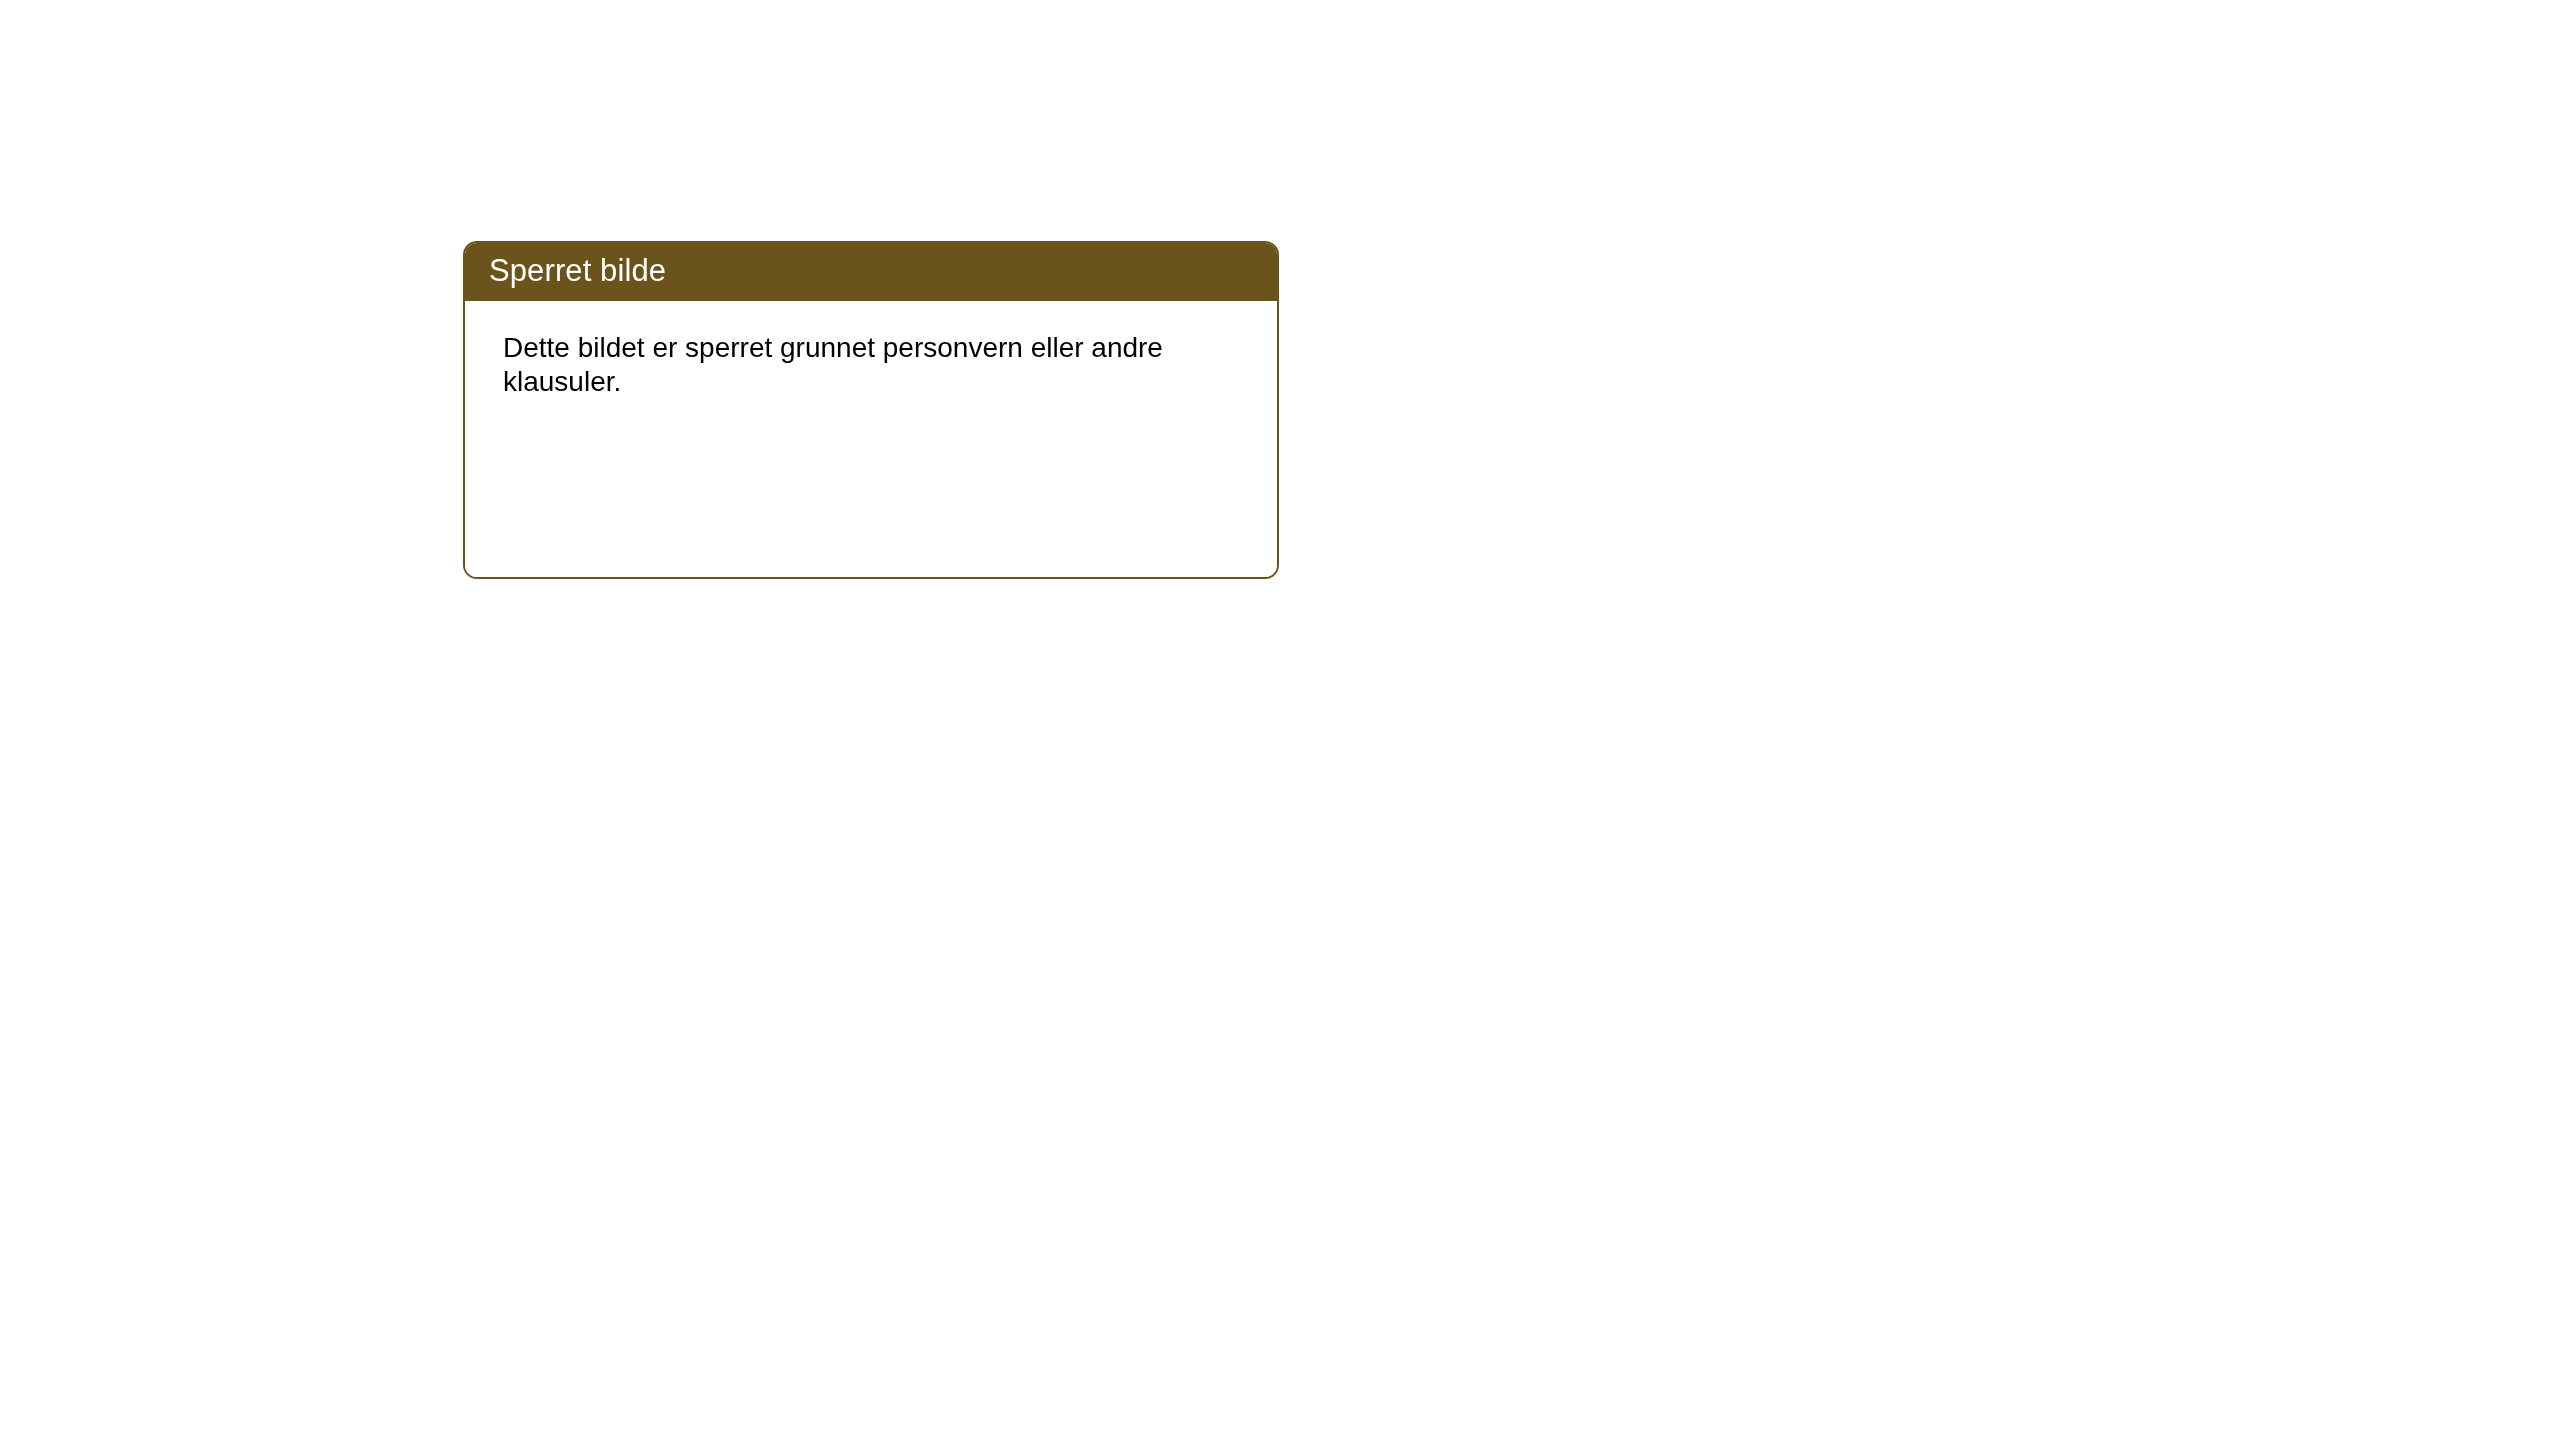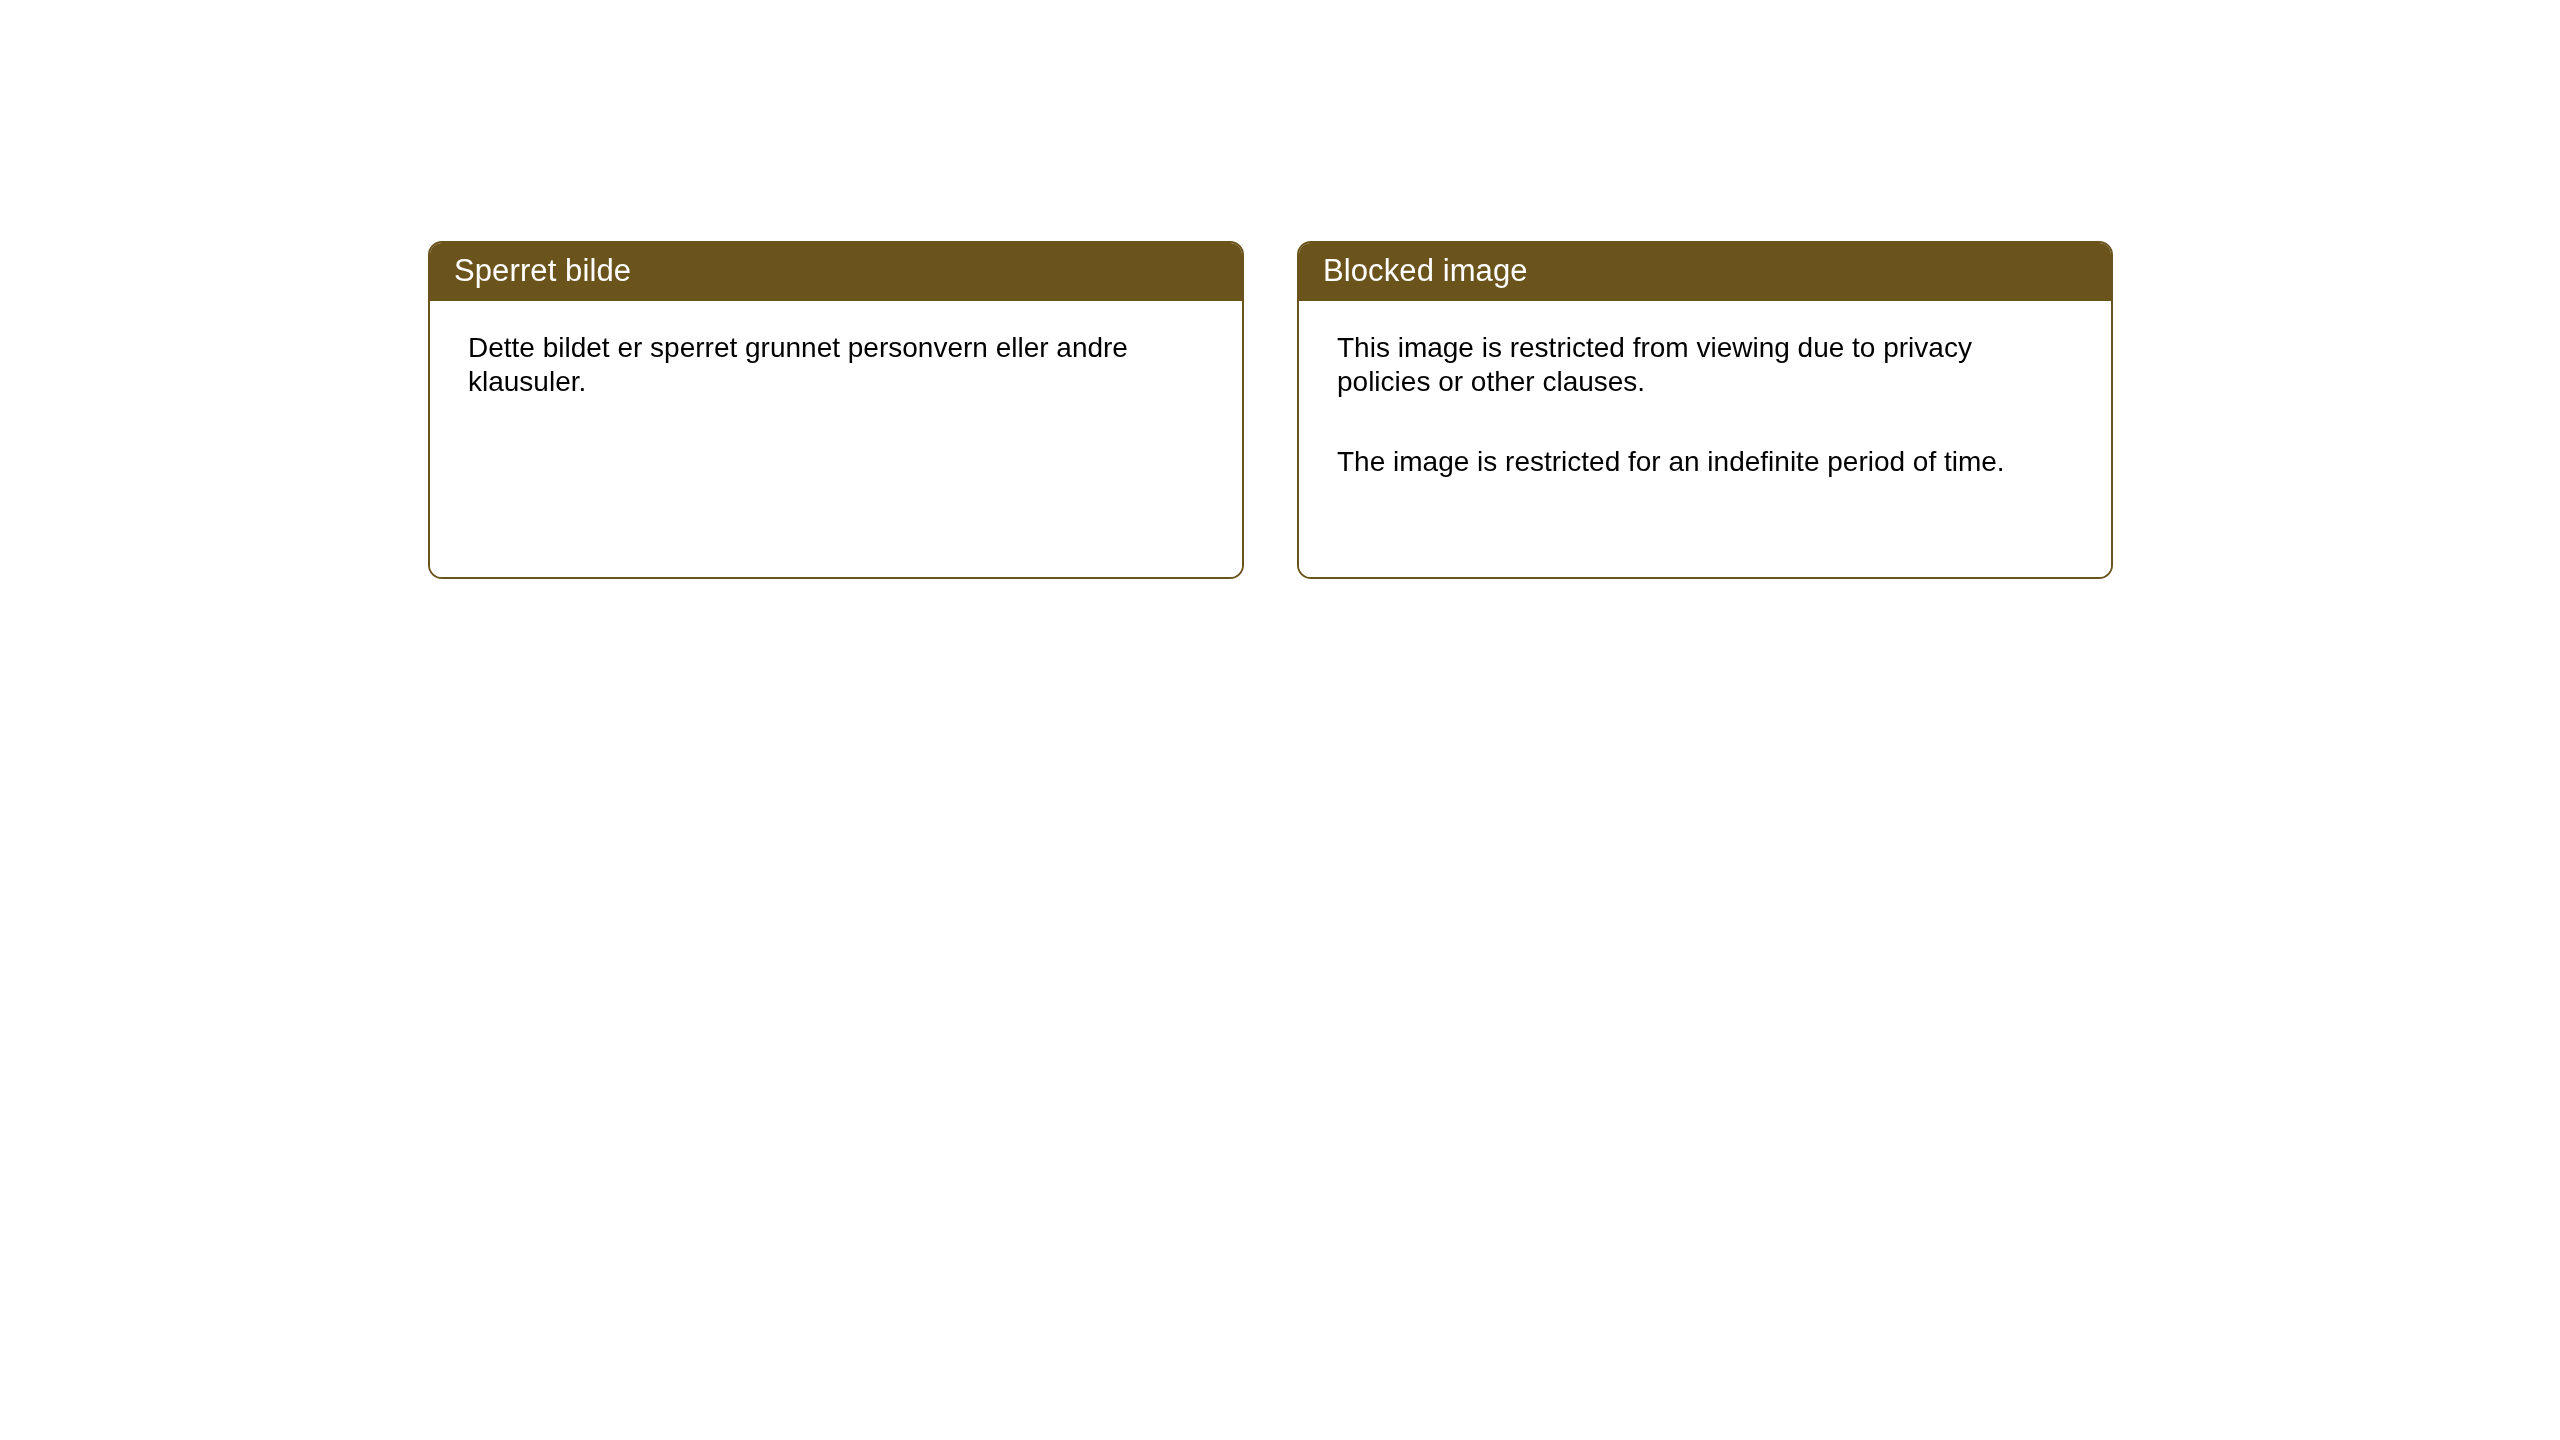--- a/index.html
+++ b/index.html
@@ -12,21 +12,21 @@
     width: 2560px;
     height: 1440px;
     position: relative;
     overflow: hidden;
     font-family: "Liberation Sans", "DejaVu Sans", sans-serif;
     -webkit-font-smoothing: antialiased;
   }
 
   #notice-area {
     position: absolute;
-    left: 428px;
+    left: 463px;
     top: 241px;
     width: 1686px;
     height: 338px;
     display: flex;
     flex-direction: row;
     align-items: flex-start;
     gap: 53px;
   }
 
   .notice-panel {
@@ -98,23 +98,14 @@
 
   <section class="notice-panel">
     <div class="notice-header">
       <h1 class="notice-title">Sperret bilde</h1>
     </div>
     <div class="notice-body">
       <p class="notice-paragraph">Dette bildet er sperret grunnet personvern eller andre klausuler.</p>
     </div>
   </section>
 
-  <section class="notice-panel">
-    <div class="notice-header">
-      <h1 class="notice-title">Blocked image</h1>
-    </div>
-    <div class="notice-body">
-      <p class="notice-paragraph">This image is restricted from viewing due to privacy policies or other clauses.</p>
-      <p class="notice-paragraph">The image is restricted for an indefinite period of time.</p>
-    </div>
-  </section>
 
 </div>
 
 </body></html>

